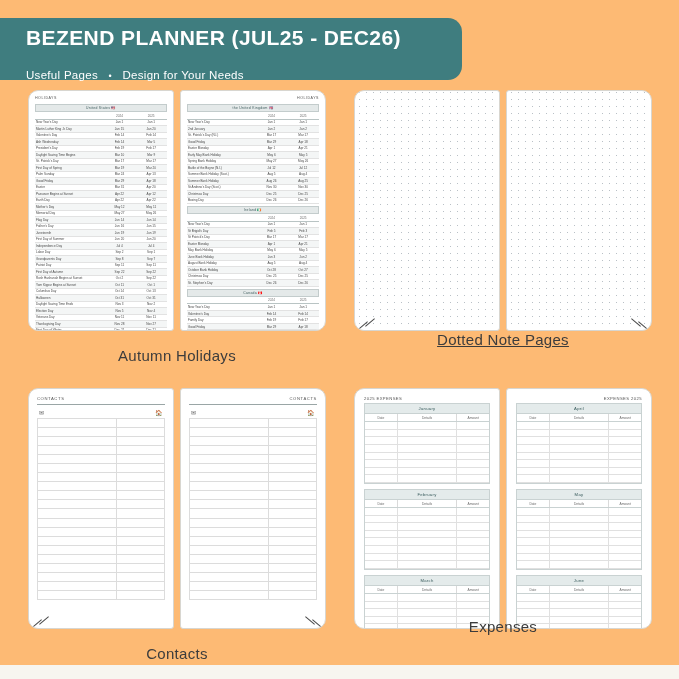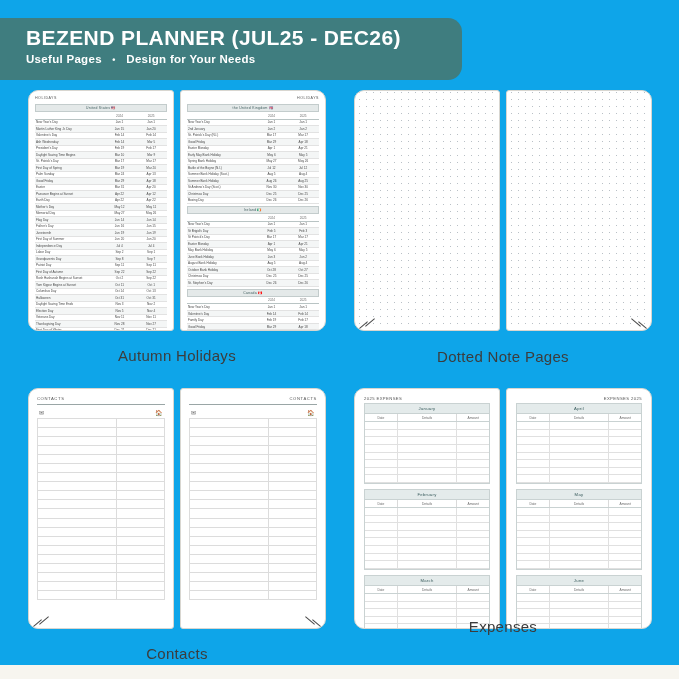--- a/index.html
+++ b/index.html
@@ -6,46 +6,45 @@
   html, body {
     margin: 0; padding: 0;
     width: 679px; height: 679px;
     background: #f7f5ef;
     font-family: "Liberation Sans", sans-serif;
     overflow: hidden;
   }
   .page {
     position: relative;
     width: 679px; height: 665px;
-    background: #0ea5e9;
+    background: #fdba74;
   }
 
   
   .banner {
     position: absolute;
     left: 0; top: 18px;
     width: 462px; height: 62px;
     background: #3f7d7f;
     border-top-right-radius: 14px;
     border-bottom-right-radius: 14px;
     padding: 8px 0 0 26px;
     color: #ffffff;
   }
   .banner-title {
     font-size: 21px;
     letter-spacing: 0.4px;
     font-weight: bold;
     white-space: nowrap;
   }
   .banner-sub {
-    margin-top: 3px;
+    margin-top: 19px;
     font-size: 11.5px;
     letter-spacing: 0.3px;
     white-space: nowrap;
-    font-weight: bold;
   }
   .banner-sub .dot { margin: 0 7px; font-size: 9px; vertical-align: middle; }
   .caption {
     position: absolute;
     width: 100%;
     text-align: center;
     font-size: 15px;
     color: #3c3c3c;
     letter-spacing: 0.3px;
   }
@@ -603,21 +602,21 @@
       </div>
     </div>
     <div class="sheet right" style="width:146px; height:241px;">
       <div class="dotted"></div>
       <div class="corner" style="right:2px; bottom:4px;">
         <i style="right:0; bottom:0; width:12px; transform:rotate(40deg);"></i>
         <i style="right:7px; bottom:3px; width:12px; transform:rotate(40deg);"></i>
       </div>
     </div>
   </div>
-  <div class="caption" style="left:354px; top:348px; width:298px;">Dotted Note Pages</div>
+  <div class="caption" style="left:354px; top:331px; width:298px;text-decoration:underline;">Dotted Note Pages</div>
 
   <div class="spread" style="left:28px; top:388px;">
     <div class="sheet left" style="width:146px; height:241px;">
       <div class="ct-head">CONTACTS</div>
       <div class="ct-rule"></div>
       <div class="ct-icons">
         <span class="mail-icon">✉</span>
         <span class="home-icon">🏠</span>
       </div>
       <table class="ct">

